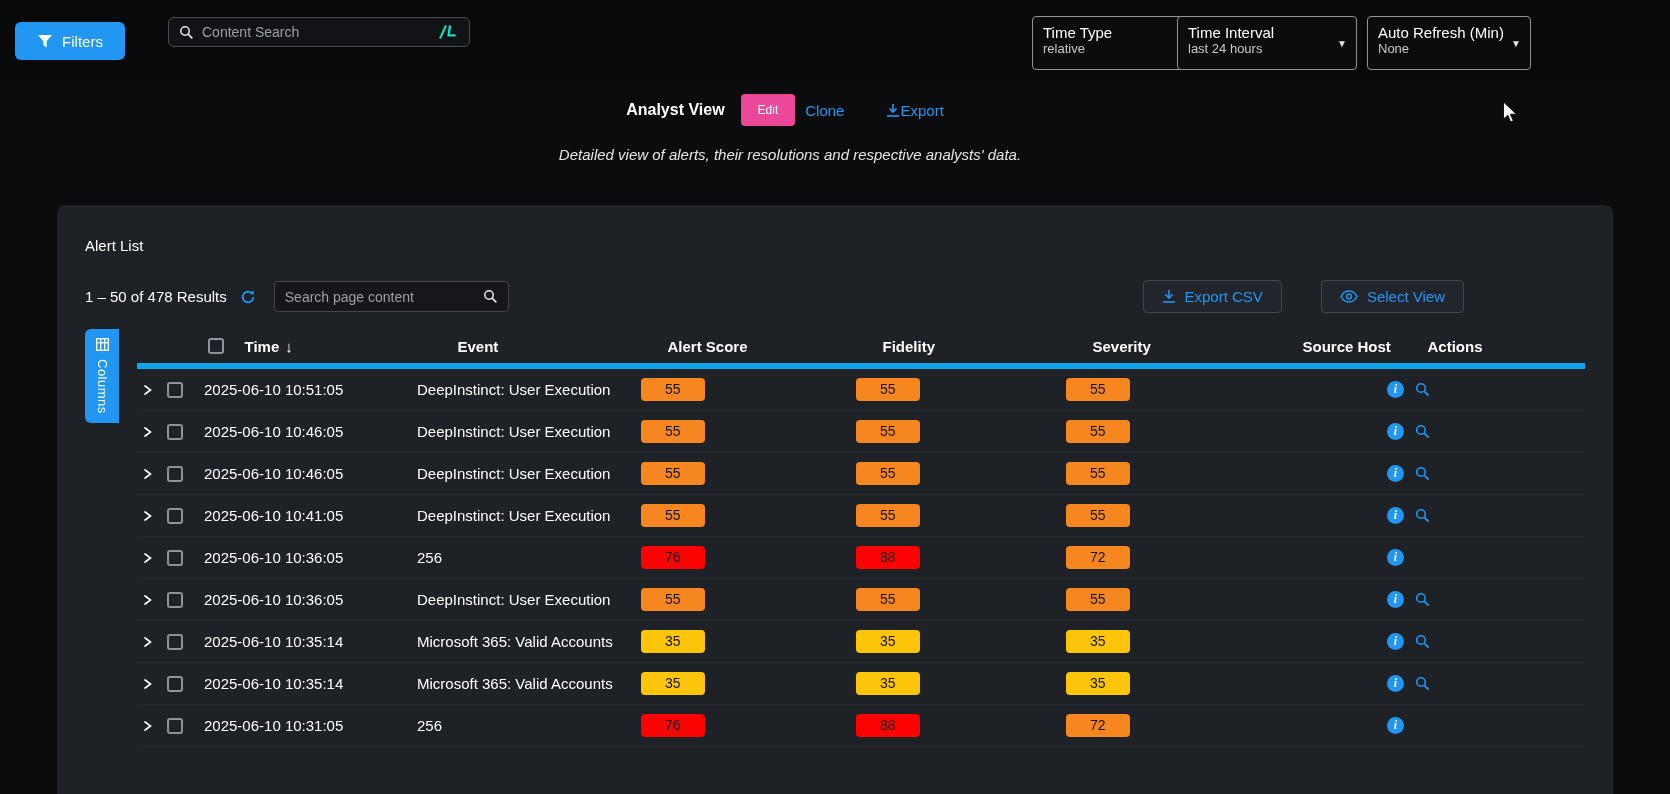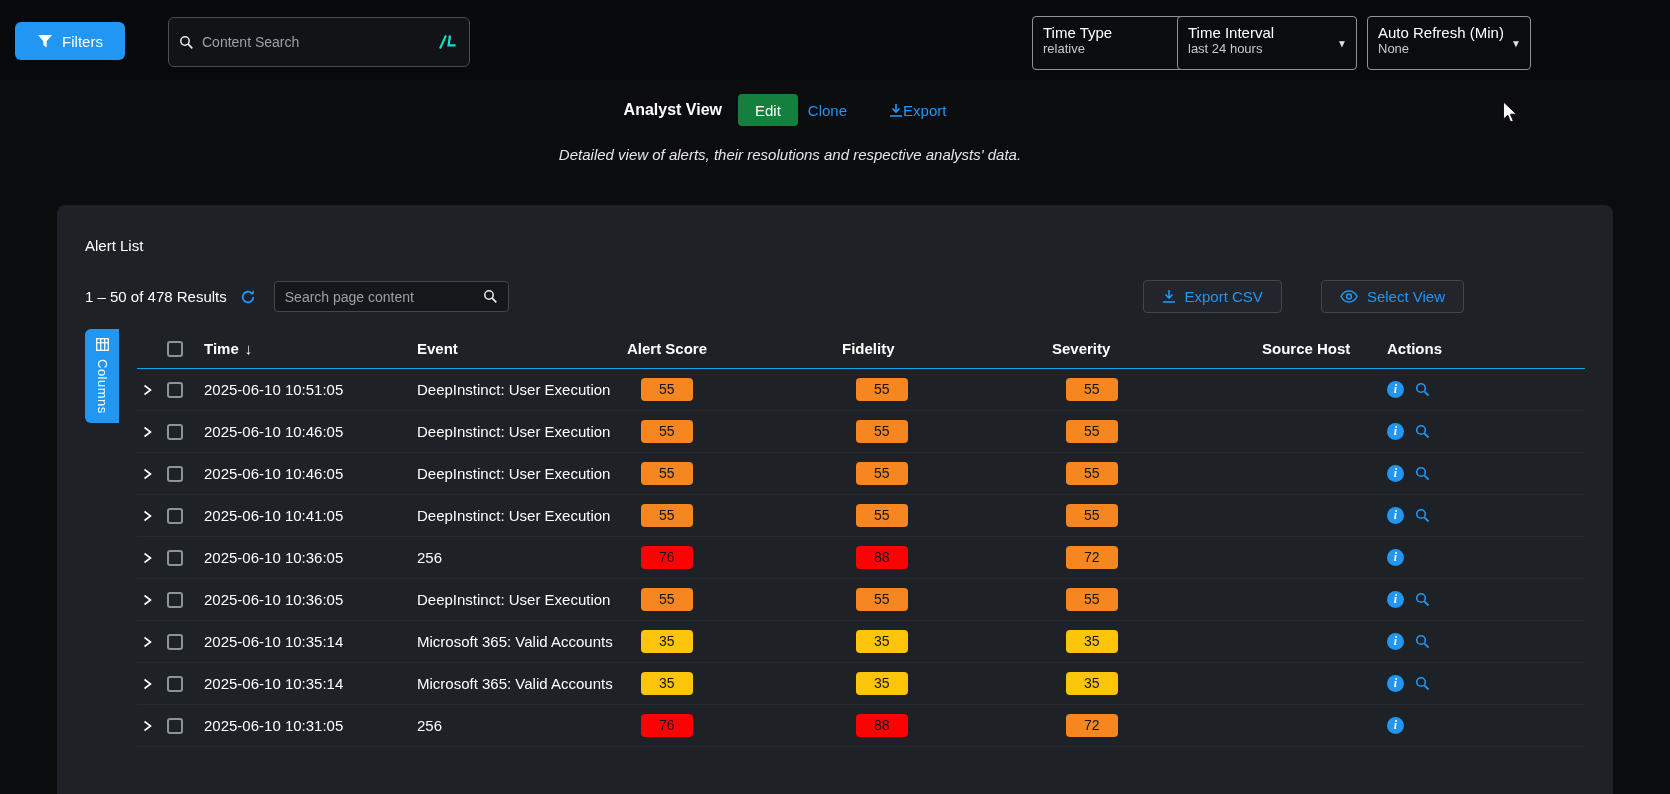--- a/index.html
+++ b/index.html
@@ -13,21 +13,21 @@
 
   
   .topbar { position:relative; height:80px; background:#08090b; }
   .btn-filters {
     position:absolute; left:15px; top:22px; width:110px; height:38px;
     background:#2196f3; border:none; border-radius:6px; color:#fff;
     font-size:15px; font-family:inherit; display:flex; align-items:center;
     justify-content:center; gap:9px; cursor:pointer;
   }
   .content-search {
-    position:absolute; left:168px; top:17px; width:302px; height:50px;
+    position:absolute; left:168px; top:17px; width:302px; height:30px;
     border:1px solid #4b4e52; border-radius:6px; background:#121316;
     display:flex; align-items:center; padding:0 10px; gap:8px;
   }
   .content-search input {
     flex:1; background:transparent; border:none; outline:none;
     color:#ddd; font-size:14px; font-family:inherit;
   }
   .content-search input::placeholder { color:#9aa0a6; }
 
   .dropdown {
@@ -45,22 +45,22 @@
   .dd-2 { left:1177px; width:180px; }
   .dd-3 { left:1367px; width:164px; }
 
   
   .view-row {
     display:flex; align-items:center; justify-content:center;
     margin-top:14px; transform:translateX(-50px);
   }
   .view-title { font-size:16px; font-weight:bold; }
   .btn-edit {
-    margin-left:16px; background:#15803d; color:#fff; border:none;
-    border-radius:4px; height:32px; padding:0 17px; font-size:15px;
+    margin-left:16px; background:#ec4899; color:#fff; border:none;
+    border-radius:4px; height:32px; padding:0 17px; font-size:12px;
     font-family:inherit; cursor:pointer;
   }
   .link { color:#2196f3; font-size:15px; cursor:pointer; text-decoration:none; }
   .link-clone { margin-left:10px;text-align:right; }
   .link-export { margin-left:42px; display:inline-flex; align-items:center; gap:0; }
   .view-desc {
     text-align:center; font-style:italic; font-size:15px; color:#e6e6e6;
     margin-top:20px; transform:translateX(-45px);
   }
 
@@ -96,21 +96,21 @@
   .columns-tab {
     position:absolute; left:0; top:0; width:34px; height:94px;
     background:#2196f3; border-radius:6px 0 0 6px; display:flex;
     flex-direction:column; align-items:center; padding-top:9px; gap:8px;
     cursor:pointer;
   }
   .columns-label { writing-mode:vertical-rl; font-size:13px; color:#fff; letter-spacing:.5px; }
 
   .thead {
     display:flex; align-items:center; height:40px;
-    border-bottom:1px solid #0ea5e9; font-weight:bold; font-size:15px;
+    border-bottom:6px solid #0ea5e9; font-weight:bold; font-size:15px;justify-content:center;
   }
   .trow {
     display:flex; align-items:center; height:42px;
     border-bottom:1px solid #26292f; font-size:15px;
   }
   .c-expand { width:30px; display:flex; align-items:center; padding-left:5px; }
   .c-check  { width:37px; display:flex; align-items:center; }
   .c-time   { width:213px; }
   .c-event  { width:210px; }
   .c-score  { width:215px; }
@@ -121,21 +121,21 @@
 
   .sort-arrow { margin-left:6px; font-weight:normal; font-size:15px; }
   .checkbox {
     width:16px; height:16px; border:2px solid #8d939b; border-radius:3px;
     display:inline-block; background:transparent; cursor:pointer;
   }
   .chev { cursor:pointer; display:inline-flex; }
   .badge {
     min-width:38px; height:23px; line-height:23px; display:inline-block;
     text-align:center; border-radius:4px; color:#141414; font-size:14px;
-    margin-left:14px; padding:0 18px;
+    margin-left:14px; padding:0 24px;
   }
   .info-icon {
     width:17px; height:17px; border-radius:50%; background:#2196f3; color:#fff;
     font-size:12px; font-weight:bold; font-style:italic;
     font-family:"Liberation Serif", serif;
     display:inline-flex; align-items:center; justify-content:center; cursor:pointer;
   }
   .search-action { cursor:pointer; display:inline-flex; }
 
   .cursor { position:absolute; left:1502px; top:101px; z-index:20; }

